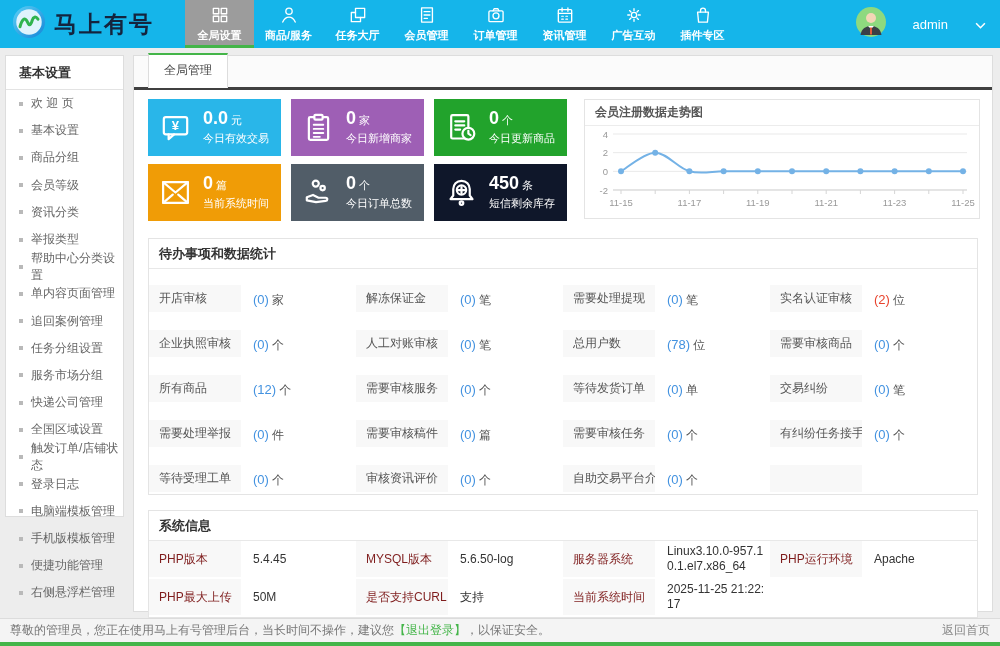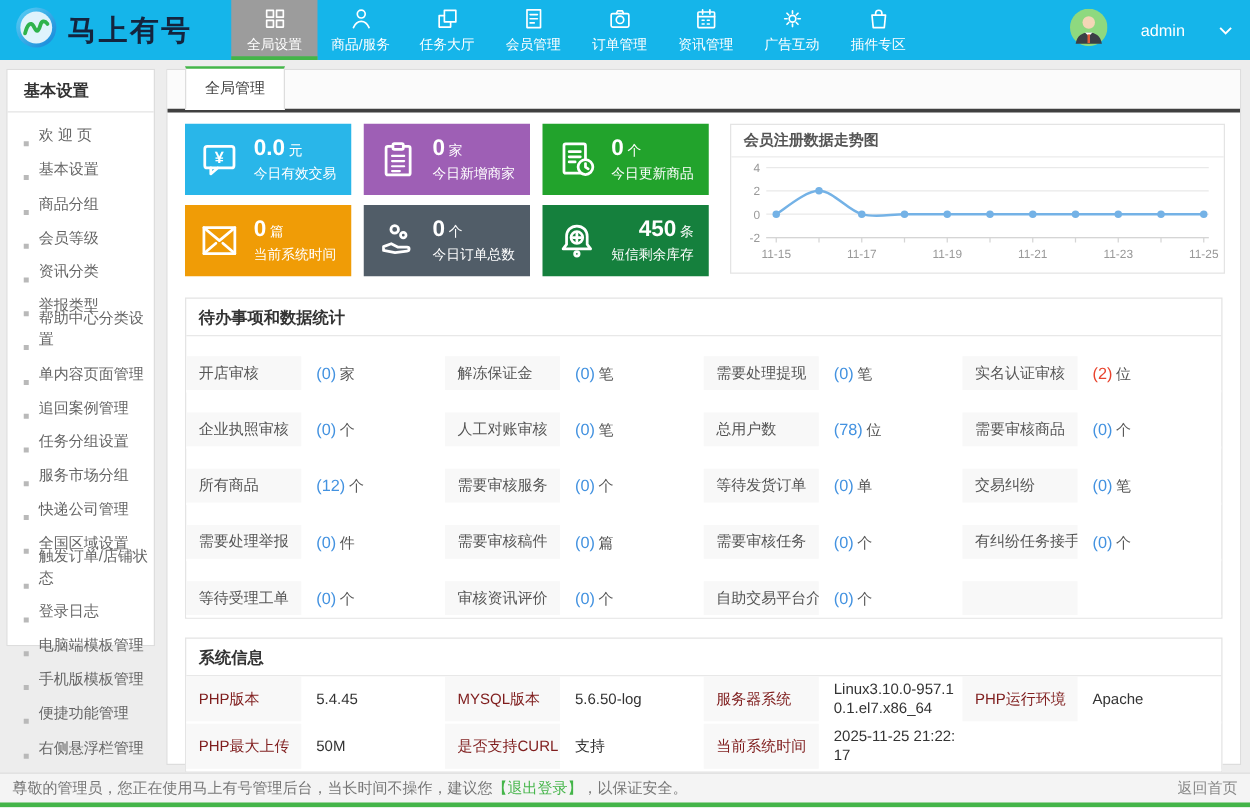--- a/index.html
+++ b/index.html
@@ -3,31 +3,31 @@
 <meta charset="utf-8">
 <style>
   html,body{margin:0;padding:0;}
   body{font-family:"Liberation Sans","DejaVu Sans",sans-serif;}
   .screen{position:relative;width:1000px;height:646px;background:#ededed;overflow:hidden;}
 
   
   .topbar{position:absolute;left:0;top:0;width:1000px;height:48px;background:var(--topbar,#15b5ea);display:flex;align-items:center;}
   .logo{display:flex;align-items:center;gap:8px;padding-left:12px;cursor:pointer;}
   .logo-text{font-size:23px;font-weight:bold;color:#14243e;letter-spacing:2px;}
-  .nav{position:absolute;left:185px;top:0;height:48px;display:flex;}
+  .nav{position:absolute;left:185px;top:0;height:48px;display:flex;font-weight:bold;}
   .nav-item{width:69px;height:48px;display:flex;flex-direction:column;align-items:center;justify-content:center;gap:3px;color:#fff;font-size:11px;cursor:pointer;box-sizing:border-box;}
   .nav-item svg{width:20px;height:20px;display:block;}
   .nav-item.active{background:#9c9c9c;box-shadow:inset 0 -3px 0 var(--accent,#44b549);}
   .user{position:absolute;right:14px;top:0;height:48px;display:flex;align-items:center;gap:27px;cursor:pointer;}
   .user-name{color:#fff;font-size:13px;}
 
   
   .sidebar{position:absolute;left:5px;top:55px;width:119px;height:462px;background:#fff;border:1px solid #ddd;box-sizing:border-box;}
   .sidebar-header{height:33px;line-height:33px;padding-left:13px;font-size:13px;font-weight:bold;color:#333;border-bottom:1px solid #e3e3e3;}
-  .side-item{height:27.2px;display:flex;align-items:flex-end;padding-left:13px;font-size:12px;color:#666;cursor:pointer;}
+  .side-item{height:27.2px;display:flex;align-items:center;padding-left:13px;font-size:12px;color:#666;cursor:pointer;}
   .side-item .bullet{width:4px;height:4px;background:#b9b9b9;margin-right:8px;flex:none;}
 
   
   .main{position:absolute;left:133px;top:55px;width:860px;height:557px;background:#fff;border:1px solid #ddd;box-sizing:border-box;}
   .tabbar{height:34px;background:#fbfbfb;border-bottom:3px solid #404040;display:flex;align-items:flex-end;padding-left:14px;box-sizing:border-box;}
   .tab{margin-bottom:-1px;background:#fff;border:1px solid #ddd;border-top:2px solid var(--accent,#44b549);border-bottom:1px solid #fff;padding:7px 15px 8px;font-size:12px;color:#444;cursor:pointer;}
   .content{padding:9px 14px;}
 
   
   .top-zone{position:relative;height:121px;margin-bottom:18px;}
@@ -317,21 +317,21 @@
               <span style="width: 33px; height: 33px; flex: 0 0 auto; margin-right: 11px;"><svg viewBox="0 0 24 24" fill="none" stroke="#fff" stroke-width="1.6" stroke-linecap="round" stroke-linejoin="round">
                   <circle cx="10" cy="5.5" r="2.2"></circle>
                   <circle cx="15" cy="8.8" r="1.6"></circle>
                   <path d="M3.5 15.5l4.5-1.7 4 2h5.2c1.6 0 1.6 2.1 0 2.3l-7 .9-6.7-1.3z"></path>
                 </svg></span>
               <div>
                 <div class="val"><span>0</span><span class="unit">个</span></div>
                 <div class="lbl">今日订单总数</div>
               </div>
             </div>
-            <div class="card" style="background: #15803d; text-align: right;">
+            <div class="card" style="background: #0f172a;">
               <span style="width: 33px; height: 33px; flex: 0 0 auto; margin-right: 11px;"><svg viewBox="0 0 24 24" fill="none" stroke="#fff" stroke-width="1.6" stroke-linecap="round" stroke-linejoin="round">
                   <path d="M12 3.5c3.6 0 6 2.7 6 6v4.7l2 2.6H4l2-2.6V9.5c0-3.3 2.4-6 6-6z"></path>
                   <circle cx="12" cy="10.2" r="3.4"></circle>
                   <path d="M12 8v4.4M9.8 10.2h4.4"></path>
                   <circle cx="12" cy="19.7" r="1.3"></circle>
                 </svg></span>
               <div>
                 <div class="val"><span>450</span><span class="unit">条</span></div>
                 <div class="lbl">短信剩余库存</div>
               </div>

